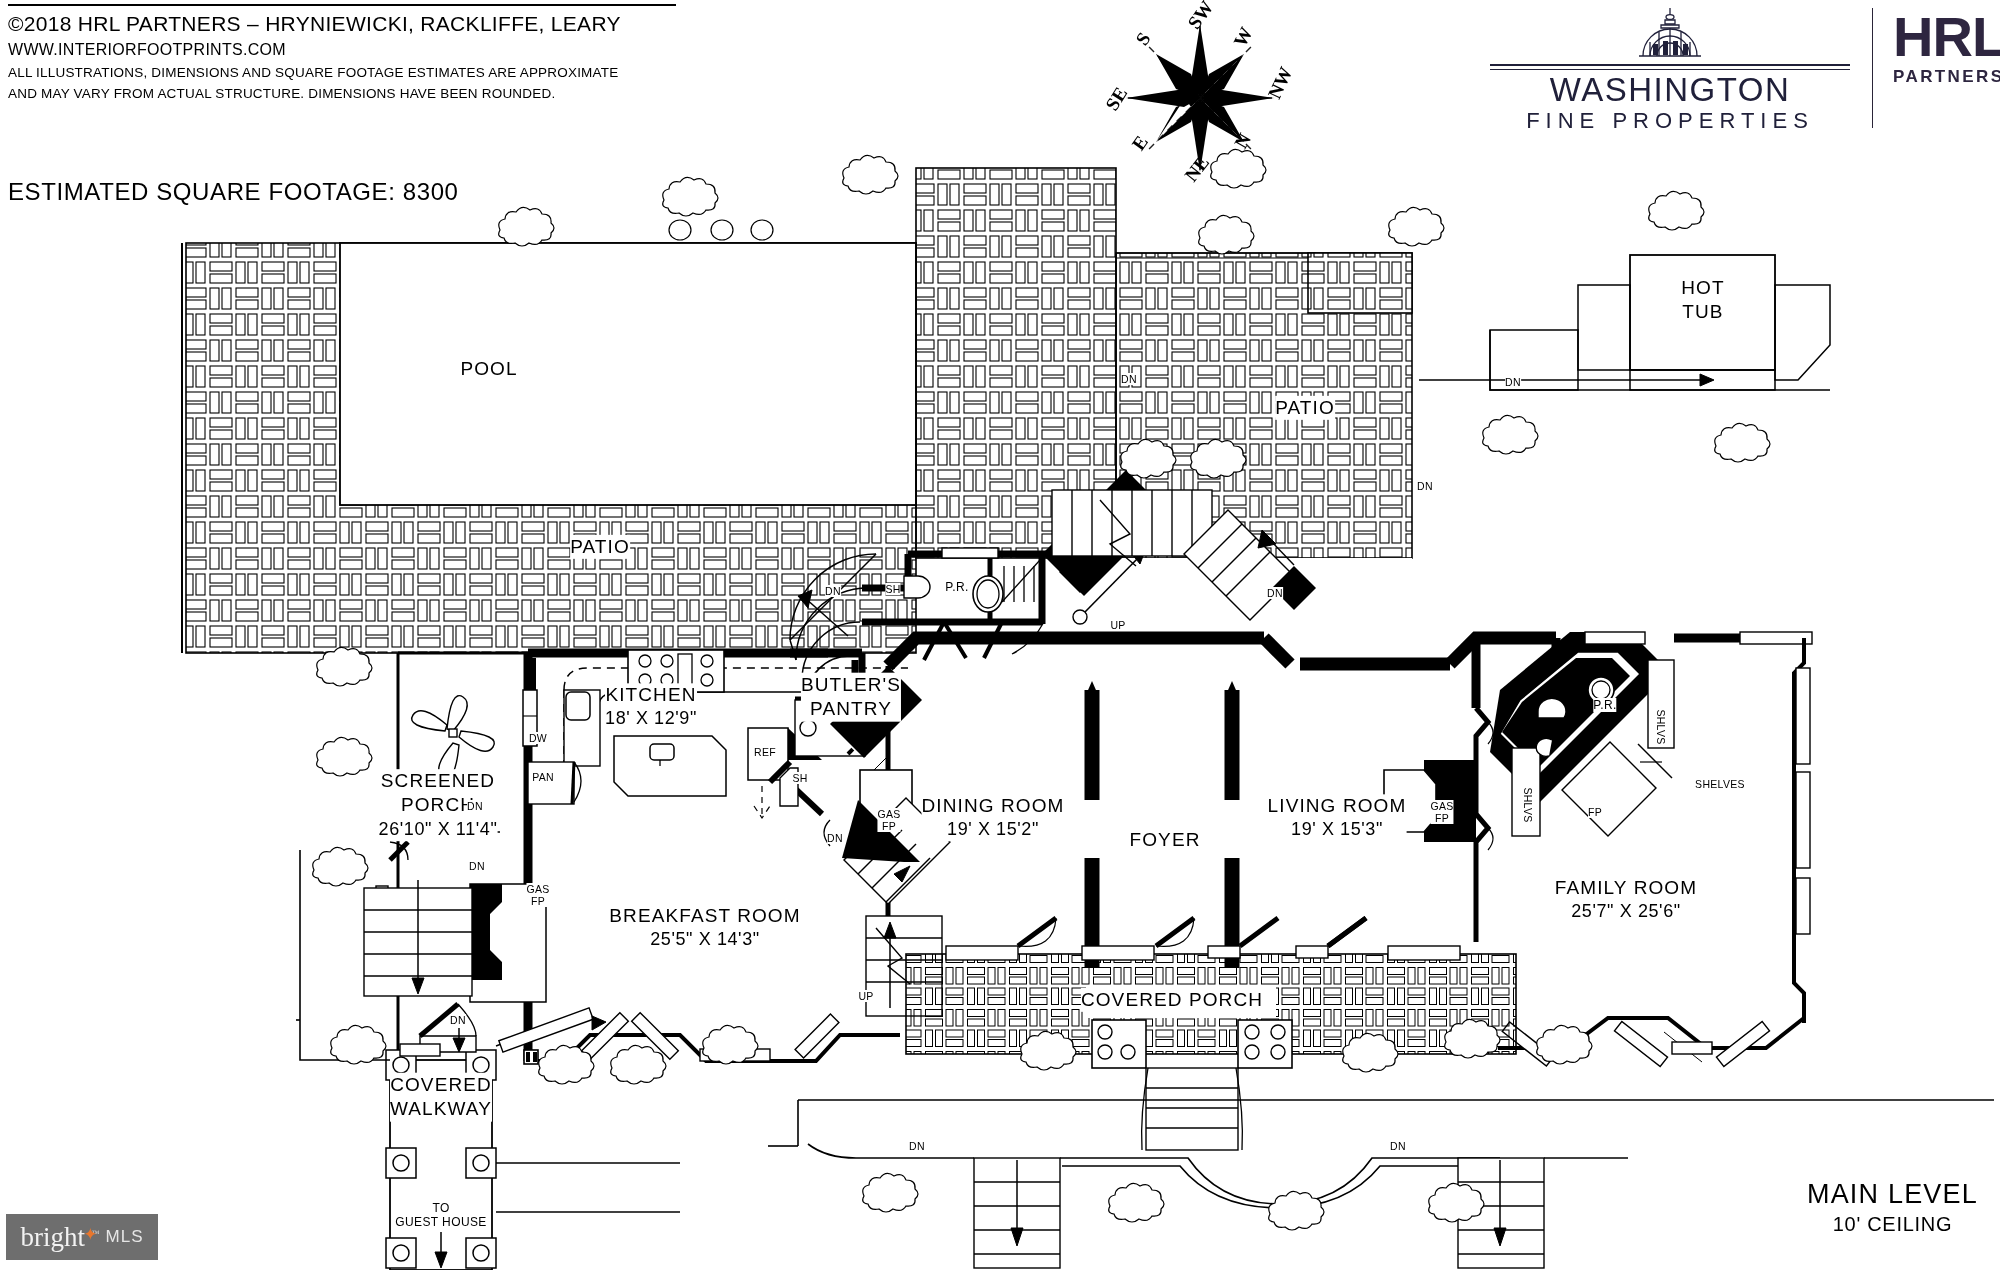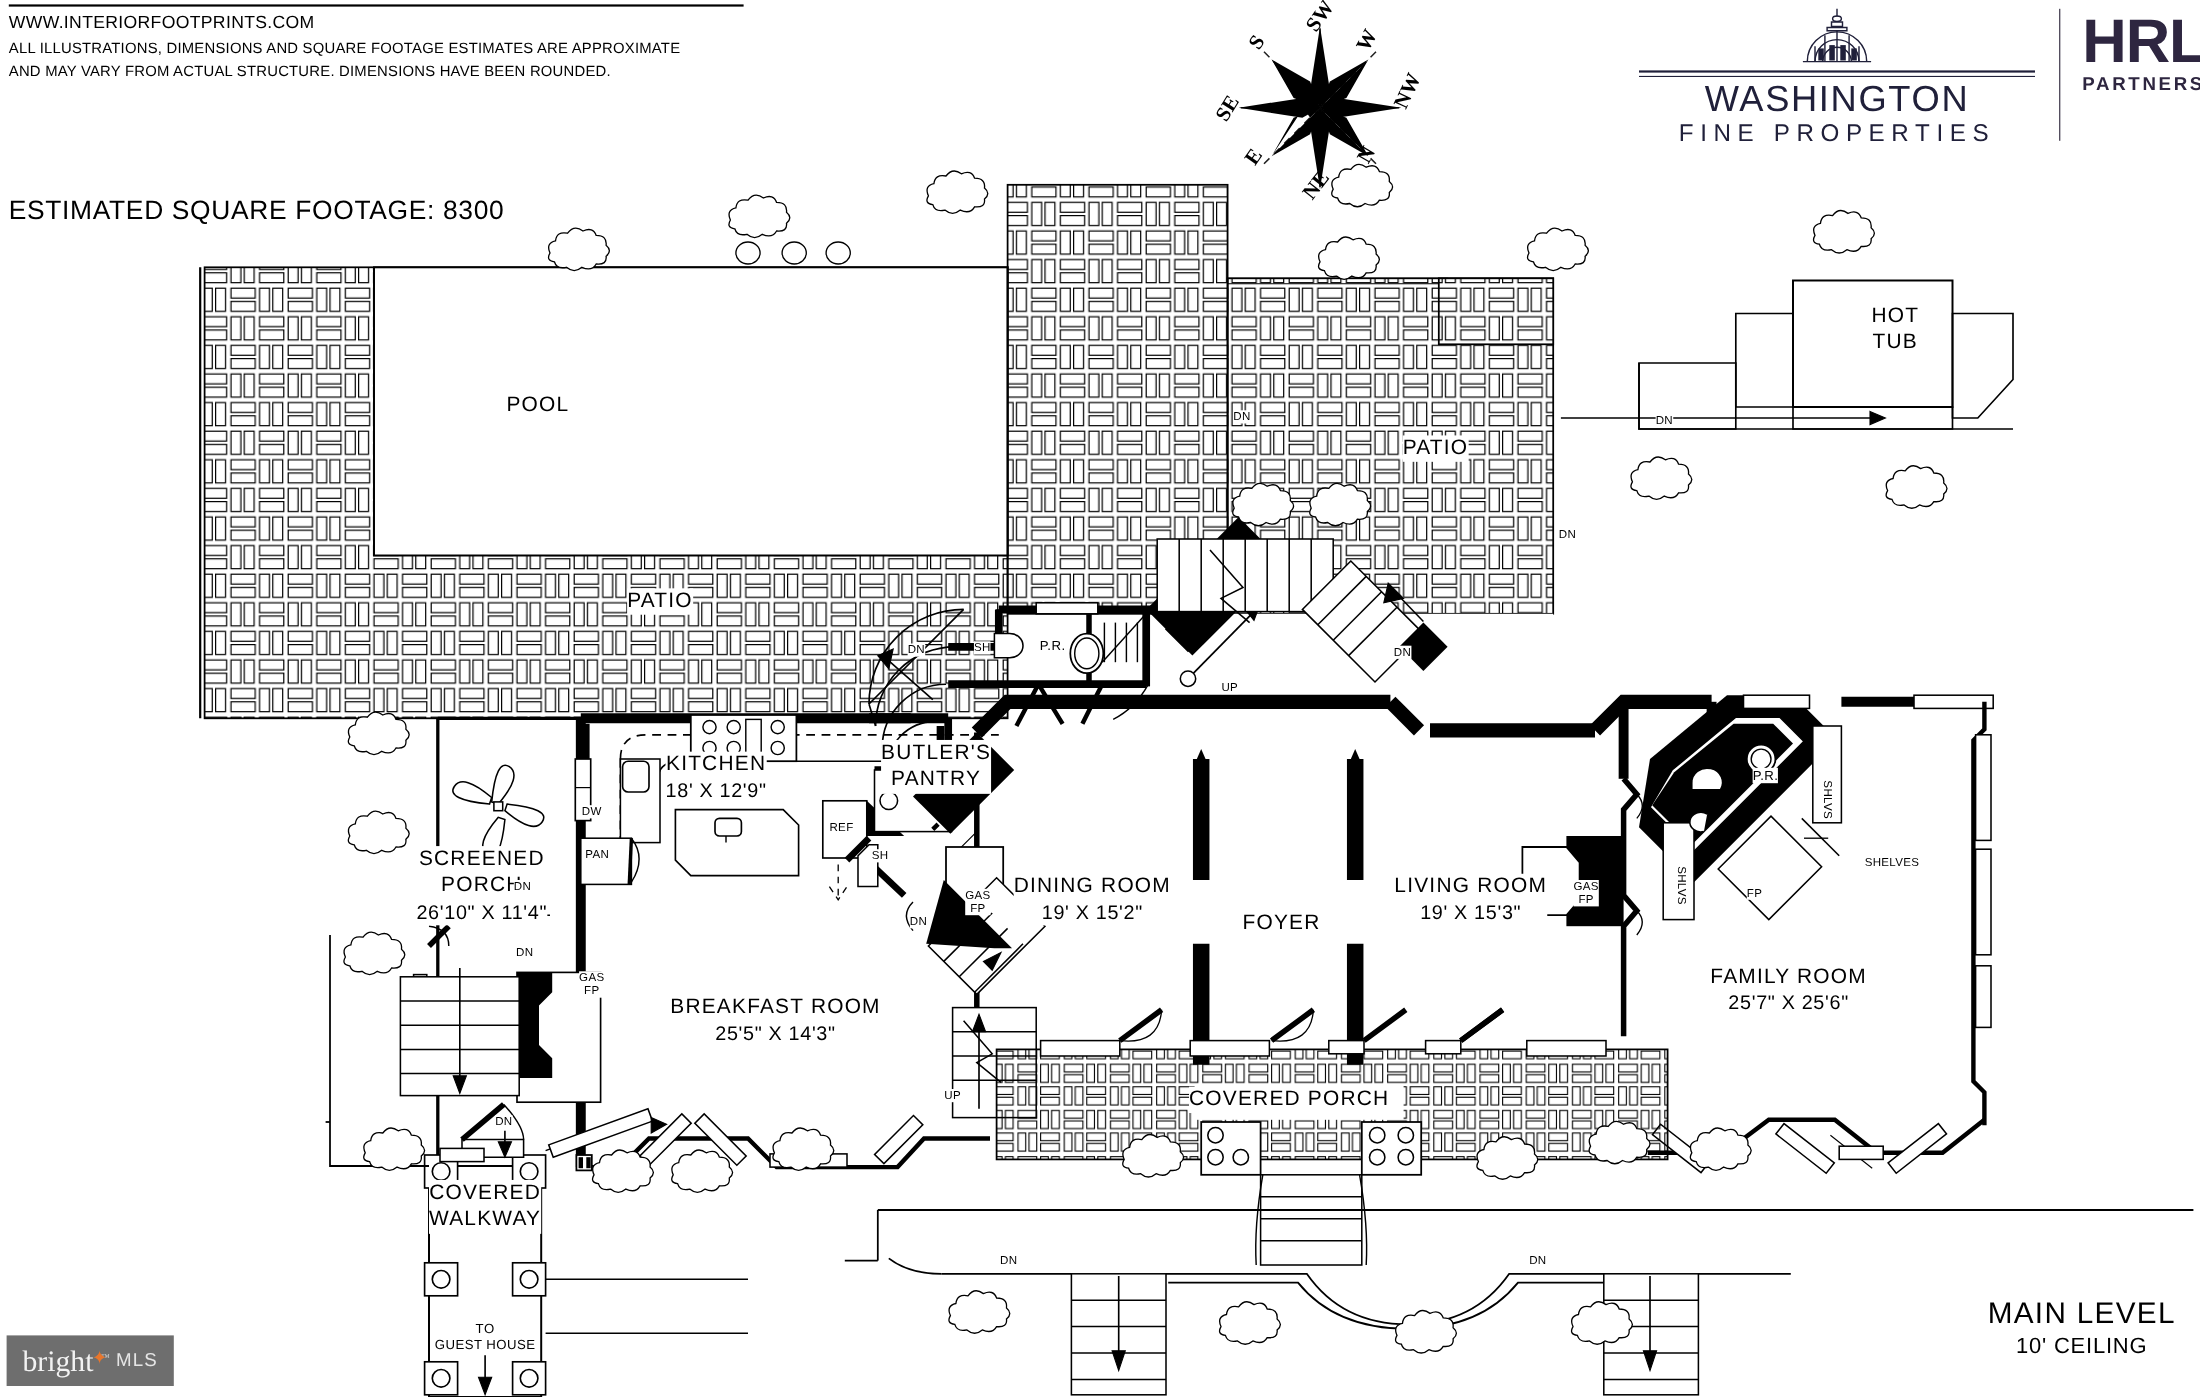--- a/index.html
+++ b/index.html
@@ -53,20 +53,21 @@
   #bright .star{position:absolute;right:2px;top:2px;color:#e8762c;font-size:17px;}
   #bright .tm{font-size:8px;color:#ddd;vertical-align:super;}
   #bright .mls{font-family:"Liberation Sans",sans-serif;font-size:17px;color:#e5e5e5;
                letter-spacing:1px;margin-left:6px;}
 </style>
 </head>
 <body>
 
 <div id="header">
   <div id="addr-rule"></div>
+  <div id="copy">©2018 HRL PARTNERS – HRYNIEWICKI, RACKLIFFE, LEARY</div>
   <div id="site">WWW.INTERIORFOOTPRINTS.COM</div>
   <div class="disc">ALL ILLUSTRATIONS, DIMENSIONS AND SQUARE FOOTAGE ESTIMATES ARE APPROXIMATE</div>
   <div class="disc">AND MAY VARY FROM ACTUAL STRUCTURE. DIMENSIONS HAVE BEEN ROUNDED.</div>
 </div>
 <div id="sqft">ESTIMATED SQUARE FOOTAGE: 8300</div>
 
 <div id="compass">
   <svg width="200" height="190" viewBox="0 0 200 190">
     <g transform="translate(100,96)">
       <g stroke="#222" stroke-width="1.4" stroke-dasharray="7,6" fill="none">
@@ -548,21 +549,21 @@
 <div id="room-labels">
     <div class="rlbl" style="left: 489px; top: 369px; transform: translate(-50%, -50%);">
       <div class="n">POOL</div>
     </div>
     <div class="rlbl" style="left: 600px; top: 547px; transform: translate(-50%, -50%);">
       <div class="n">PATIO</div>
     </div>
     <div class="rlbl" style="left: 1305px; top: 408px; transform: translate(-50%, -50%);">
       <div class="n">PATIO</div>
     </div>
-    <div class="rlbl" style="left: 1703px; top: 300px; transform: translate(-50%, -50%); margin-left: 20px;">
+    <div class="rlbl" style="left: 1703px; top: 300px; transform: translate(-50%, -50%);">
       <div class="n">HOT<br>TUB</div>
     </div>
     <div class="rlbl" style="left: 438px; top: 805px; transform: translate(-50%, -50%);">
       <div class="n">SCREENED<br>PORCH</div>
       <div class="d">26'10" X 11'4"</div>
     </div>
     <div class="rlbl" style="left: 651px; top: 707px; transform: translate(-50%, -50%);">
       <div class="n">KITCHEN</div>
       <div class="d">18' X 12'9"</div>
     </div>

